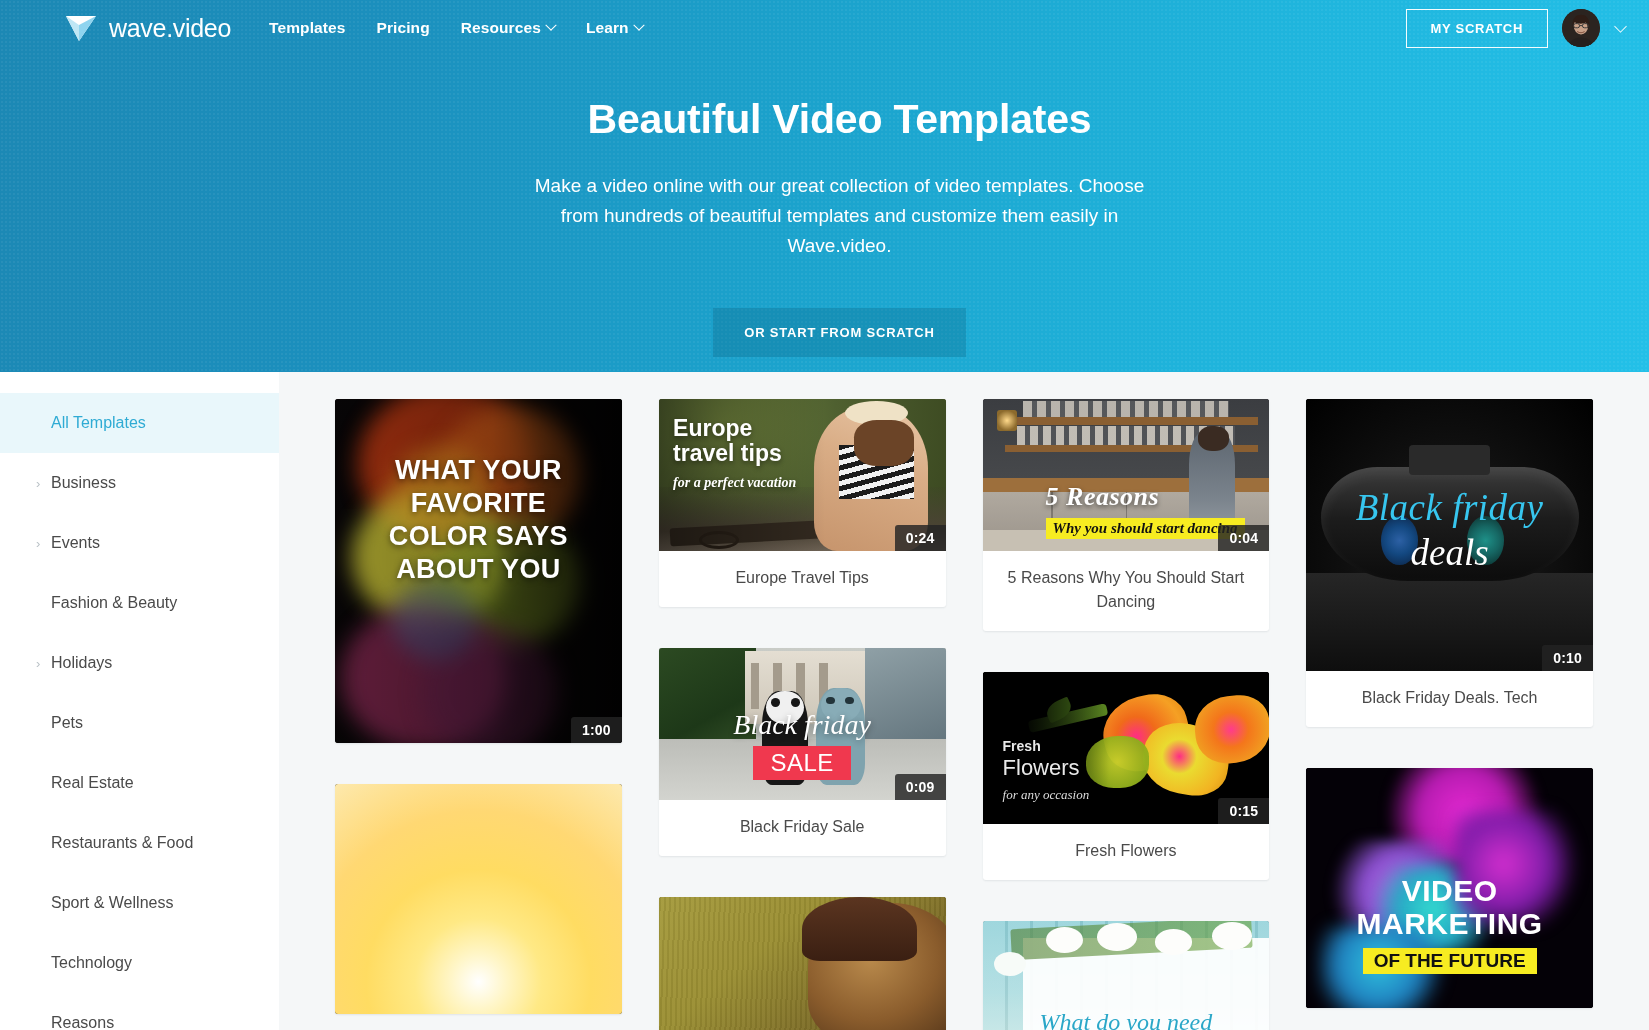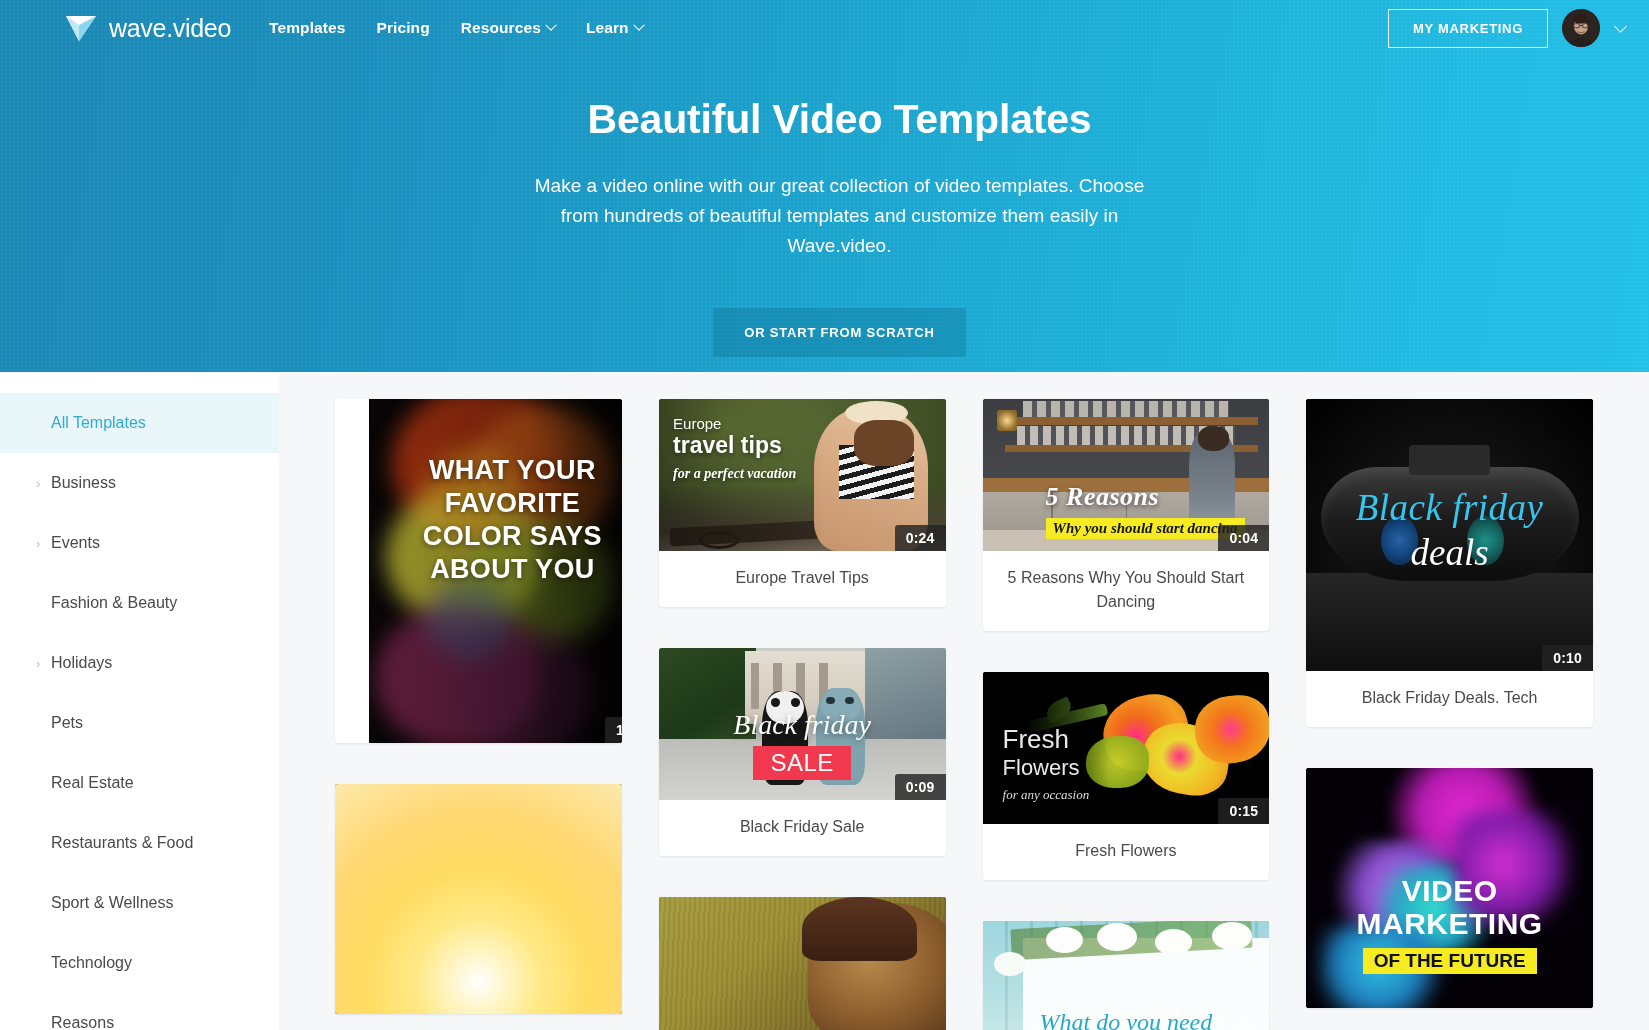--- a/index.html
+++ b/index.html
@@ -271,21 +271,21 @@
           <span>Resources</span>
           <i class="caret"></i>
         </div>
         <div class="nav-link">
           <span>Learn</span>
           <i class="caret"></i>
         </div>
       </div>
 
       <div class="nav-right">
-        <button class="btn-projects">MY MARKETING</button>
+        <button class="btn-projects">MY SCRATCH</button>
         <div class="avatar">
           <svg width="38" height="38" viewBox="0 0 38 38" xmlns="http://www.w3.org/2000/svg">
             <circle cx="19" cy="19" r="19" fill="#2b2420"></circle>
             <path d="M19 30c-7 0-11 4-11 9h22c0-5-4-9-11-9z" fill="#1d1a18"></path>
             <ellipse cx="19" cy="17" rx="7.2" ry="8.4" fill="#c8a189"></ellipse>
             <path d="M10.6 15c0-6 4-9.2 8.4-9.2S27.4 9 27.4 15c0 2.6-.8 3.4-1.4 5.6-.2-3.6-1.2-6-2.2-7-2 1.4-8.6 1.6-11.4-.6-.6 1.6-1.2 4.4-1.2 7.6-.8-2-.6-3.4-.6-5.6z" fill="#2e1d16"></path>
             <path d="M9.8 19c-.4 5 1.4 9.6 4.6 11.4-2.6-.2-5.6 1.2-6.6 3.6-.6 1.4-.8 2.6-.8 4h23c0-2.6-1-5.4-3.4-6.6-1.4-.7-2.8-.9-4-1 3.2-1.8 5-6.4 4.6-11.4z" fill="#241a15" opacity="0"></path>
             <rect x="11.6" y="14.6" width="6" height="4.2" rx="2.1" fill="none" stroke="#3a3a3a" stroke-width="1"></rect>
             <rect x="20.4" y="14.6" width="6" height="4.2" rx="2.1" fill="none" stroke="#3a3a3a" stroke-width="1"></rect>
             <path d="M17.6 16.6h2.8" stroke="#3a3a3a" stroke-width="1"></path>
@@ -339,21 +339,21 @@
         </div>
         <div class="side-item">
           <span>Technology</span>
         </div>
         <div class="side-item">
           <span>Reasons</span>
         </div>
       </nav>
 
     <div class="grid-area">
-      <div class="masonry" id="masonry"><div class="card"><div class="thumb" style="height: 344px; margin-left: 34px;">
+      <div class="masonry" id="masonry"><div class="card"><div class="thumb" style="height: 344px;">
               <div class="art art-powder">
                 <span class="p" style="background:#c23a12;left:8%;top:-4%;width:62%;height:46%;opacity:0.85"></span>
                 <span class="p" style="background:#e06a1c;left:36%;top:2%;width:50%;height:40%;opacity:0.7"></span>
                 <span class="p" style="background:#d8d13a;left:6%;top:26%;width:54%;height:40%;opacity:0.8"></span>
                 <span class="p" style="background:#9dbb2e;left:34%;top:34%;width:52%;height:38%;opacity:0.55"></span>
                 <span class="p" style="background:#8b2a55;left:2%;top:60%;width:58%;height:42%;opacity:0.75"></span>
                 <span class="p" style="background:#5b1f46;left:30%;top:66%;width:48%;height:38%;opacity:0.6"></span>
                 <span class="p" style="background:#3a5f8d;left:20%;top:52%;width:30%;height:24%;opacity:0.45"></span>
                 <span class="p" style="background:#e8a623;left:20%;top:14%;width:34%;height:26%;opacity:0.5"></span>
                 <span style="position:absolute;inset:0;background:linear-gradient(90deg,rgba(0,0,0,.1) 0%,rgba(0,0,0,.35) 55%,rgba(0,0,0,.85) 100%)"></span>
@@ -372,21 +372,21 @@
   <span style="position:absolute;inset:0;background:radial-gradient(circle at 22% 18%,#74873f 0%,#4f6030 45%,#39461f 100%)"></span>
   <span style="position:absolute;left:0;bottom:0;width:100%;height:42%;background:linear-gradient(180deg,rgba(60,55,44,.1),#4c4336 70%,#6d6254 100%)"></span>
   <span style="position:absolute;left:4%;bottom:6%;width:58%;height:12%;background:#32291f;border-radius:3px;transform:rotate(-3deg)"></span>
   <span style="position:absolute;left:14%;bottom:1%;width:14%;height:12%;border:3px solid #2a2118;border-radius:50%"></span>
   <span style="position:absolute;right:6%;top:6%;width:40%;height:94%;background:linear-gradient(200deg,#e8c6a6 0%,#d9ad86 40%,#c6946c 100%);border-radius:42% 42% 20% 20%"></span>
   <span style="position:absolute;right:11%;top:30%;width:26%;height:36%;background:repeating-linear-gradient(165deg,#1c1c1c 0 5px,#f2f2f2 5px 10px)"></span>
   <span style="position:absolute;right:13%;top:1%;width:22%;height:16%;background:#efe2c6;border-radius:50%"></span>
   <span style="position:absolute;right:11%;top:14%;width:21%;height:30%;background:#6b4427;border-radius:38%"></span>
   <span style="position:absolute;inset:0;background:linear-gradient(90deg,rgba(0,0,0,.42),rgba(0,0,0,0) 58%)"></span>
                 <div style="position:absolute;left:5%;top:11%;color:#fff;text-shadow:0 2px 5px rgba(0,0,0,.45)">
-      <div style="font-size:15px;font-weight:400;line-height:1.12">Europe</div>
+      <div style="font-size:23px;font-weight:700;line-height:1.12">Europe</div>
       <div style="font-size:23px;font-weight:800;line-height:1.12">travel tips</div>
       <div style="font-family:'Liberation Serif',serif;font-style:italic;font-size:14px;margin-top:8px;font-weight:700">for a perfect vacation</div>
                 </div>
               </div>
               <div class="badge">0:24</div>
             </div><div class="card-title">Europe Travel Tips</div></div><div class="card"><div class="thumb" style="height: 152px;">
               <div class="art art-bears">
   <span style="position:absolute;inset:0;background:linear-gradient(180deg,#c9ccc7 0%,#bcc0bb 52%,#cdcfca 100%)"></span>
   <span style="position:absolute;left:0;top:0;width:34%;height:72%;background:linear-gradient(150deg,#2c4a22 0%,#1d3818 60%,#38542a 100%)"></span>
   <span style="position:absolute;left:30%;top:2%;width:44%;height:48%;background:linear-gradient(180deg,#e4ded2,#cdc6b8)"></span>
@@ -440,21 +440,21 @@
               <div class="art art-flowers">
   <span style="position:absolute;inset:0;background:#000"></span>
   <span style="position:absolute;left:42%;top:16%;width:30%;height:48%;background:radial-gradient(circle at 38% 52%,#ff2d84 0%,#f06a1a 30%,#f5a024 70%,#e0830f 100%);border-radius:50% 42% 48% 40%;transform:rotate(-14deg)"></span>
   <span style="position:absolute;left:56%;top:34%;width:30%;height:46%;background:radial-gradient(circle at 42% 48%,#ff2d84 0%,#eadb30 28%,#f2b422 70%,#d98f11 100%);border-radius:44% 52% 40% 48%;transform:rotate(10deg)"></span>
   <span style="position:absolute;left:74%;top:16%;width:26%;height:44%;background:radial-gradient(circle at 48% 50%,#ff3b8d 0%,#f4761b 34%,#f0a522 80%);border-radius:48% 40% 50% 44%;transform:rotate(-6deg)"></span>
   <span style="position:absolute;left:36%;top:42%;width:22%;height:34%;background:radial-gradient(circle,#c5cf2a 0%,#8fae1c 70%);border-radius:50% 40% 46% 44%;opacity:.95"></span>
   <span style="position:absolute;left:16%;top:26%;width:28%;height:8%;background:linear-gradient(90deg,#2e4d14,#5e8a22);border-radius:4px;transform:rotate(-13deg)"></span>
   <span style="position:absolute;left:22%;top:19%;width:9%;height:12%;background:#4f7d1d;border-radius:60% 10% 60% 10%;transform:rotate(-24deg)"></span>
   <span style="position:absolute;left:0;top:0;width:44%;height:100%;background:linear-gradient(90deg,rgba(0,0,0,.95) 32%,rgba(0,0,0,0))"></span>
                 <div style="position:absolute;left:7%;bottom:14%;color:#e9e9e9">
-      <div style="font-size:26px;line-height:1.18;font-weight:400">Fresh</div>
+      <div style="font-size:14px;line-height:1.18;font-weight:700">Fresh</div>
       <div style="font-size:22px;line-height:1.18;font-weight:300">Flowers</div>
       <div style="font-family:'Liberation Serif',serif;font-style:italic;font-size:13px;margin-top:6px;color:#ddd">for any occasion</div>
                 </div>
               </div>
               <div class="badge">0:15</div>
             </div><div class="card-title">Fresh Flowers</div></div><div class="card"><div class="thumb" style="height: 120px;">
               <div class="art art-blossom">
   <span style="position:absolute;inset:0;background:linear-gradient(180deg,#8fd0d8 0%,#a9dbdf 60%,#c3e5e4 100%)"></span>
   <span style="position:absolute;inset:0;background:repeating-linear-gradient(90deg,rgba(255,255,255,.14) 0 22px,rgba(0,0,0,.05) 22px 25px)"></span>
   <span style="position:absolute;left:14%;top:14%;width:86%;height:86%;background:#ffffff;opacity:.93"></span>

